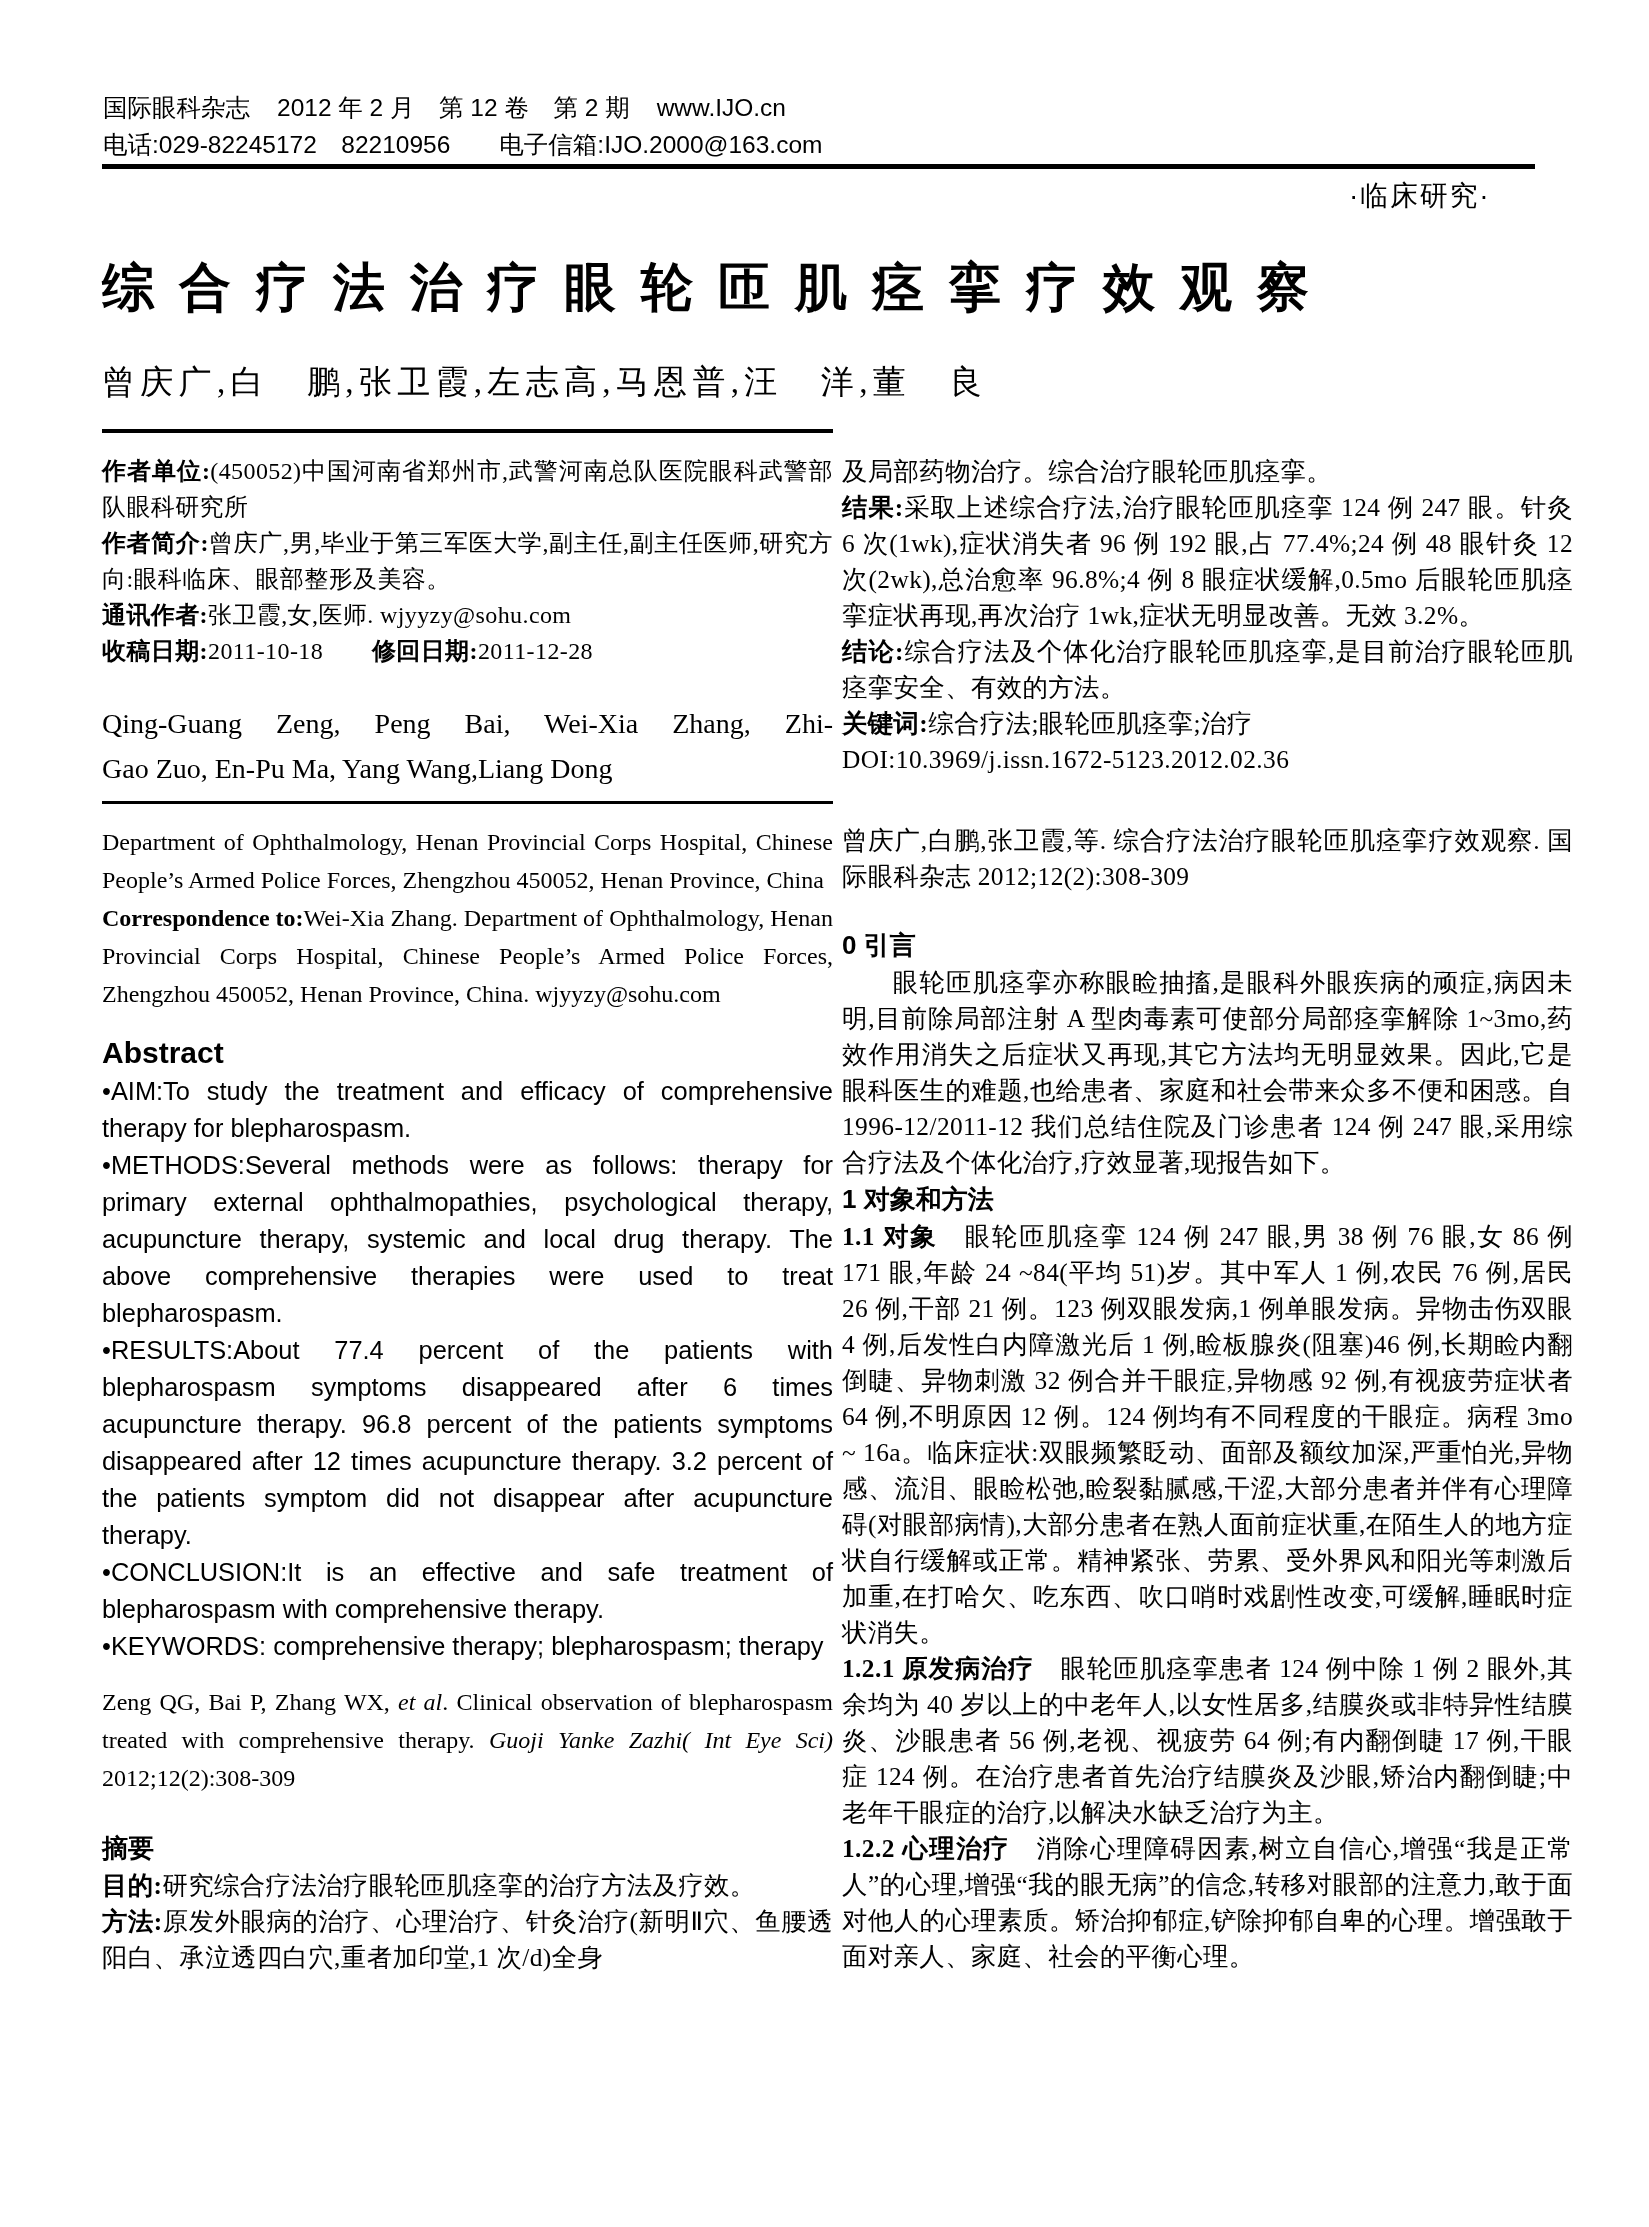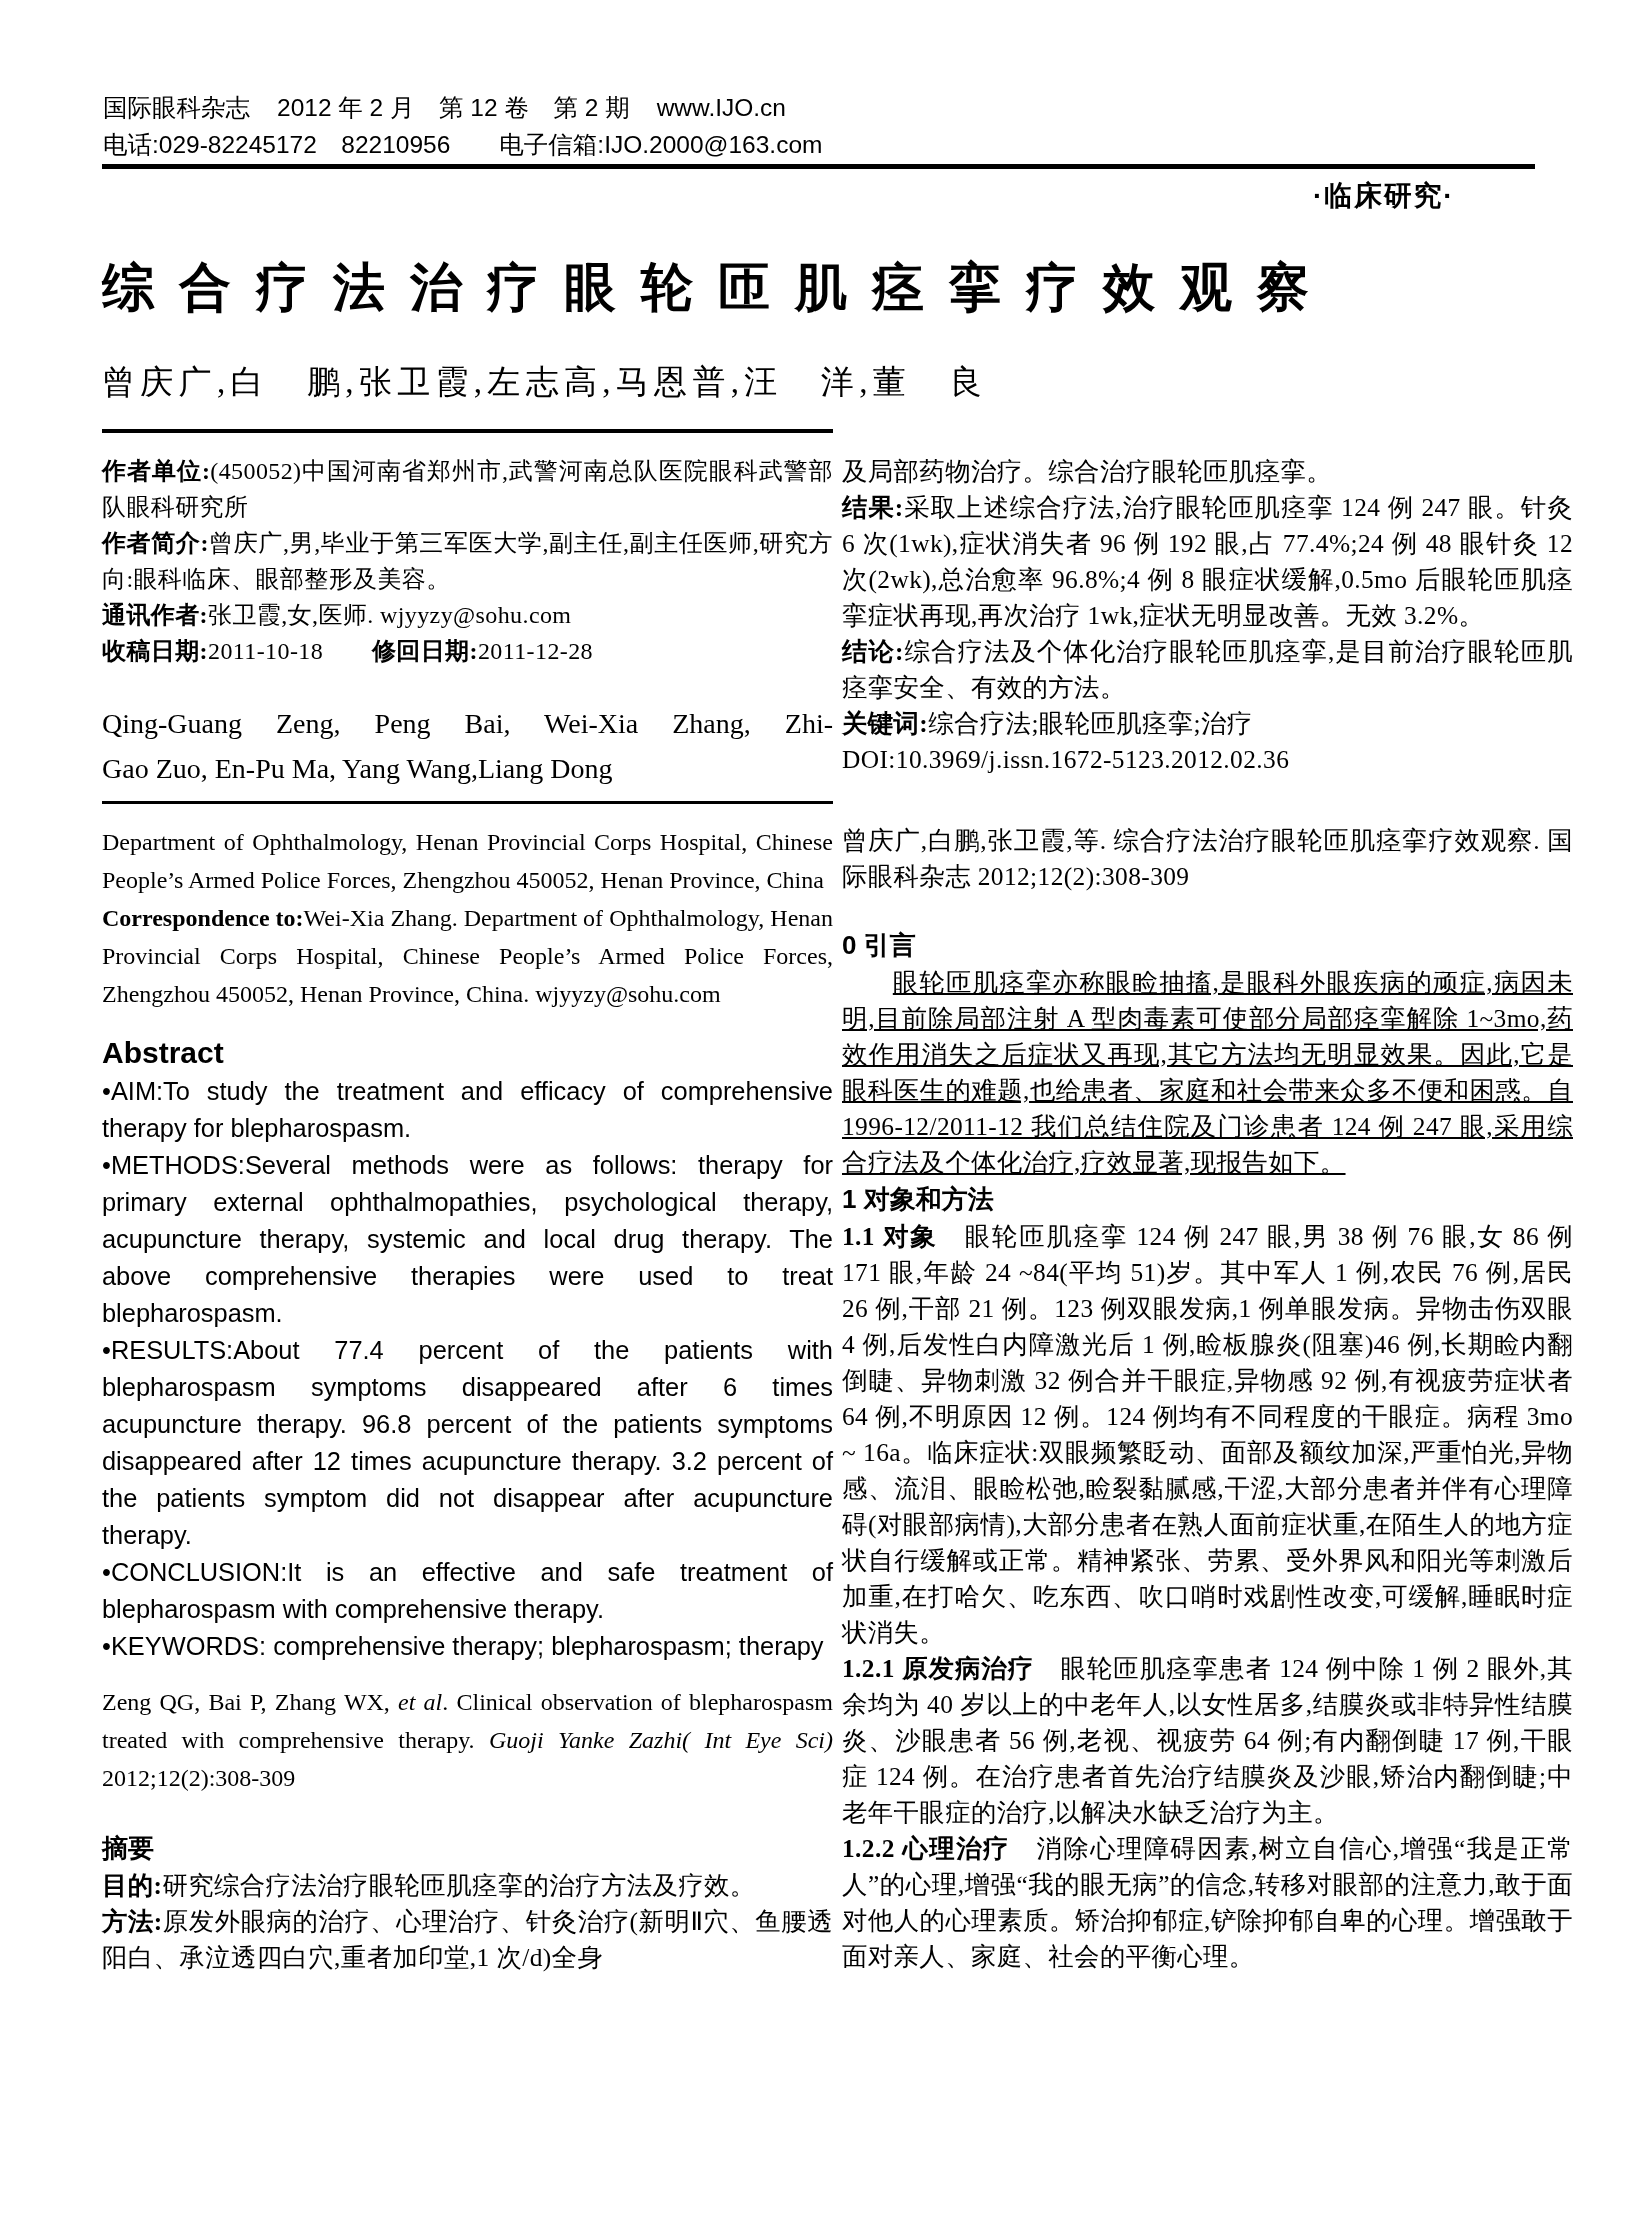--- a/index.html
+++ b/index.html
@@ -7,38 +7,38 @@
        font-family:"Liberation Serif",serif;position:relative;}
   .page{position:absolute;left:0;top:0;width:1649px;height:2334px;background:#ffffff;}
 
   
   .hdr{position:absolute;left:103px;top:89px;width:766px;
        font-family:"Liberation Sans",sans-serif;}
   .hdr .l1,.hdr .l2{font-size:24.5px;line-height:37px;white-space:nowrap;}
   .hdr .jn{font-weight:normal;}
   .hdr .gap{display:inline-block;width:27px;}
   .hdr-rule{position:absolute;left:102px;top:164px;width:1433px;height:4.9px;background:#000;}
-  .badge{position:absolute;left:1313px;top:177px;font-size:28px;font-weight:bold;
+  .badge{position:absolute;left:1349px;top:177px;font-size:28px;font-weight:normal;
          font-family:"Liberation Sans",sans-serif;letter-spacing:1.8px;}
 
   
   .title-cn{position:absolute;left:102px;top:253px;margin:0;font-size:52px;font-weight:bold;
             letter-spacing:25px;white-space:nowrap;font-family:"Liberation Sans",sans-serif;}
   .authors-cn{position:absolute;left:102px;top:360px;font-size:33px;letter-spacing:5.3px;white-space:nowrap;}
   .foot-rule{position:absolute;left:102px;top:429px;width:731px;height:3.6px;background:#000;}
 
   
   .col{position:absolute;top:453px;width:731px;}
   .col-left{left:102px;}
   .col-right{left:842px;}
 
   .cn-foot{font-size:24px;line-height:36px;text-align:justify;letter-spacing:0.4px;}
   .cn-p{font-size:25.4px;line-height:36px;text-align:justify;letter-spacing:0.4px;}
   .cn-h{font-size:26px;line-height:38px;font-weight:bold;font-family:"Liberation Sans",sans-serif;}
-  .ind{text-indent:2em;text-decoration:underline;}
+  .ind{text-indent:2em;}
   .en-title{font-family:"Liberation Sans",sans-serif;font-weight:bold;font-size:28.5px;line-height:46px;}
   .en-authors{font-weight:normal;font-size:28px;line-height:45px;}
   .jlast{text-align:justify;text-align-last:justify;}
   .en-serif{font-size:24px;line-height:38px;text-align:justify;}
   .en-sans{font-family:"Liberation Sans",sans-serif;font-size:25.4px;line-height:37px;text-align:justify;}
   .abstract-h{font-family:"Liberation Sans",sans-serif;font-weight:bold;font-size:30px;line-height:41px;}
   .inner-rule{height:3.6px;background:#000;}
   .b{font-weight:bold;}
   .i{font-style:italic;}
   .mt-xs{margin-top:9.8px;}

